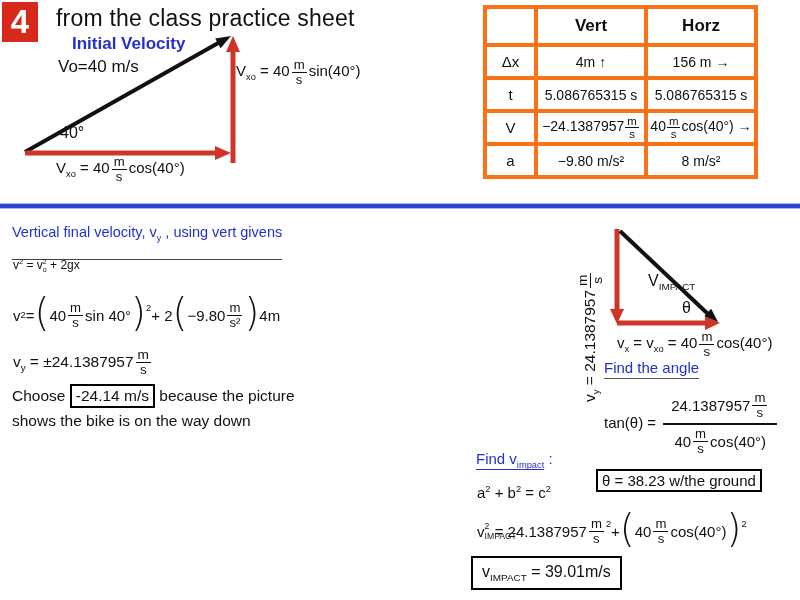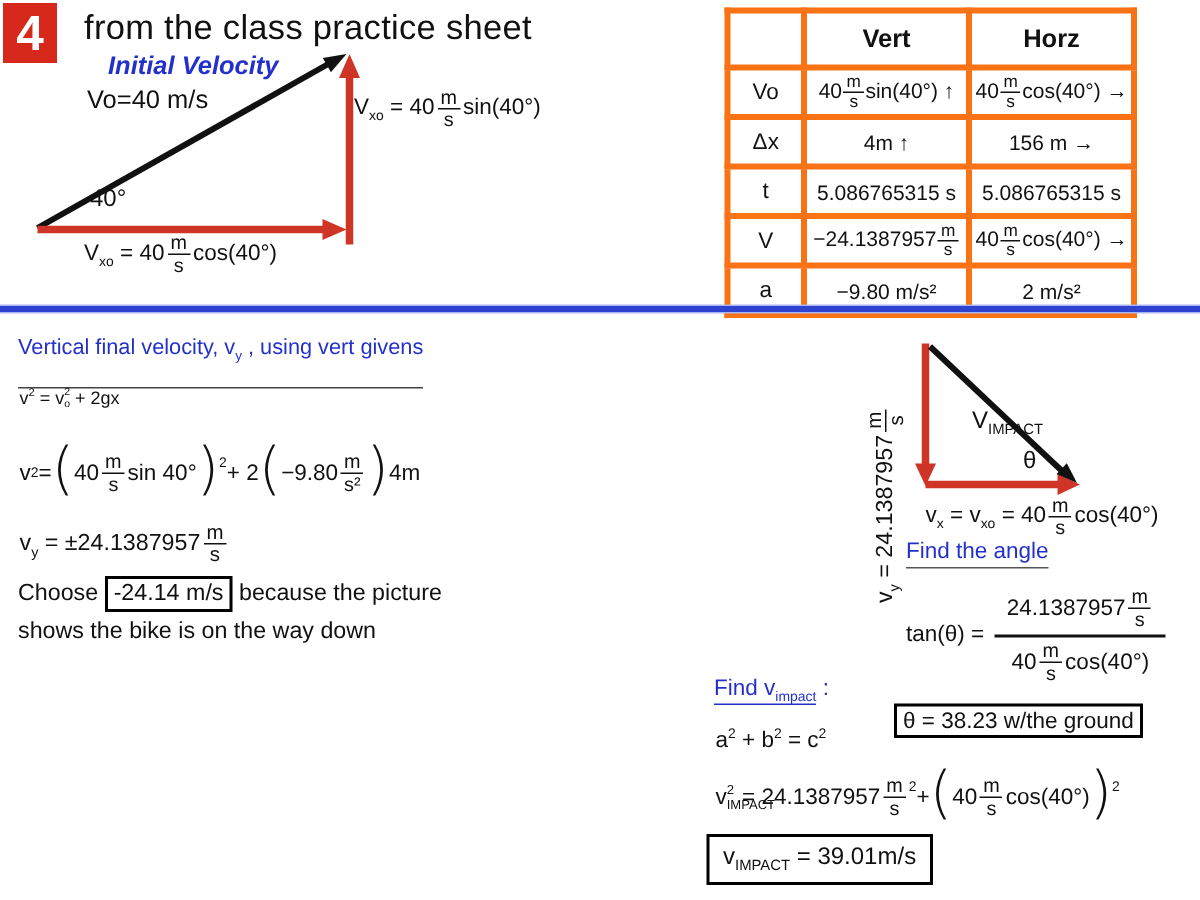--- a/index.html
+++ b/index.html
@@ -5,21 +5,21 @@
   html,body{margin:0;padding:0;background:#fff;}
   #page{position:relative;width:800px;height:600px;background:#fff;overflow:hidden;
         font-family:"Liberation Sans",sans-serif;color:var(--ink,#111);}
   .abs{position:absolute;}
   
   .badge{left:2px;top:2px;width:36px;height:40px;background:var(--badge_red,#d6291c);
          color:#fff;font-weight:bold;font-size:33px;display:flex;align-items:center;justify-content:center;}
   .title{left:56px;top:5px;font-size:23px;letter-spacing:0.2px;}
   
   .blue{color:var(--blue,#2330cc);}
-  .d1h{left:72px;top:34px;font-size:17px;font-weight:bold;font-style:italic;}
+  .d1h{left:72px;top:34px;font-size:17px;font-weight:bold;}
   .d1v0{left:58px;top:57px;font-size:17px;}
   .d1a{left:60px;top:124px;font-size:16px;}
   .math{font-size:15px;white-space:nowrap;}
   .d1side{left:236px;top:58px;}
   .d1base{left:56px;top:155px;}
   sub{font-size:0.62em;}
   sup{font-size:0.62em;}
   
   .fr{display:inline-flex;flex-direction:column;align-items:center;vertical-align:middle;
       line-height:1.05;font-size:0.88em;margin:0 2px;}
@@ -108,31 +108,20 @@
   </div>
 
   <table class="abs tbl">
     <tbody>
         <tr>
       <th class="c0"></th>
       <th class="c1">Vert</th>
       <th class="c2">Horz</th>
     </tr>
     <tr>
-      <td class="lab">Vo</td>
-      <td><span>40</span><span class="fr">
-              <span class="n">m</span>
-              <span class="d">s</span>
-            </span><span>sin(40°) ↑</span></td>
-      <td><span>40</span><span class="fr">
-              <span class="n">m</span>
-              <span class="d">s</span>
-            </span><span>cos(40°) →</span></td>
-    </tr>
-    <tr>
       <td class="lab">Δx</td>
       <td>4m ↑</td>
       <td>156 m →</td>
     </tr>
     <tr>
       <td class="lab">t</td>
       <td>5.086765315 s</td>
       <td>5.086765315 s</td>
     </tr>
     <tr>
@@ -142,21 +131,21 @@
               <span class="d">s</span>
             </span><span></span></td>
       <td><span>40</span><span class="fr">
               <span class="n">m</span>
               <span class="d">s</span>
             </span><span>cos(40°) →</span></td>
     </tr>
     <tr>
       <td class="lab">a</td>
       <td>−9.80 m/s²</td>
-      <td>2 m/s²</td>
+      <td>8 m/s²</td>
     </tr>
   </tbody>
     </table>
 
   <div class="abs divider"></div>
 
   <div class="abs lheading blue">
     <span>Vertical final velocity, v</span><sub>y</sub><span> , using vert givens</span>
   </div>
   <div class="abs math eq1">

